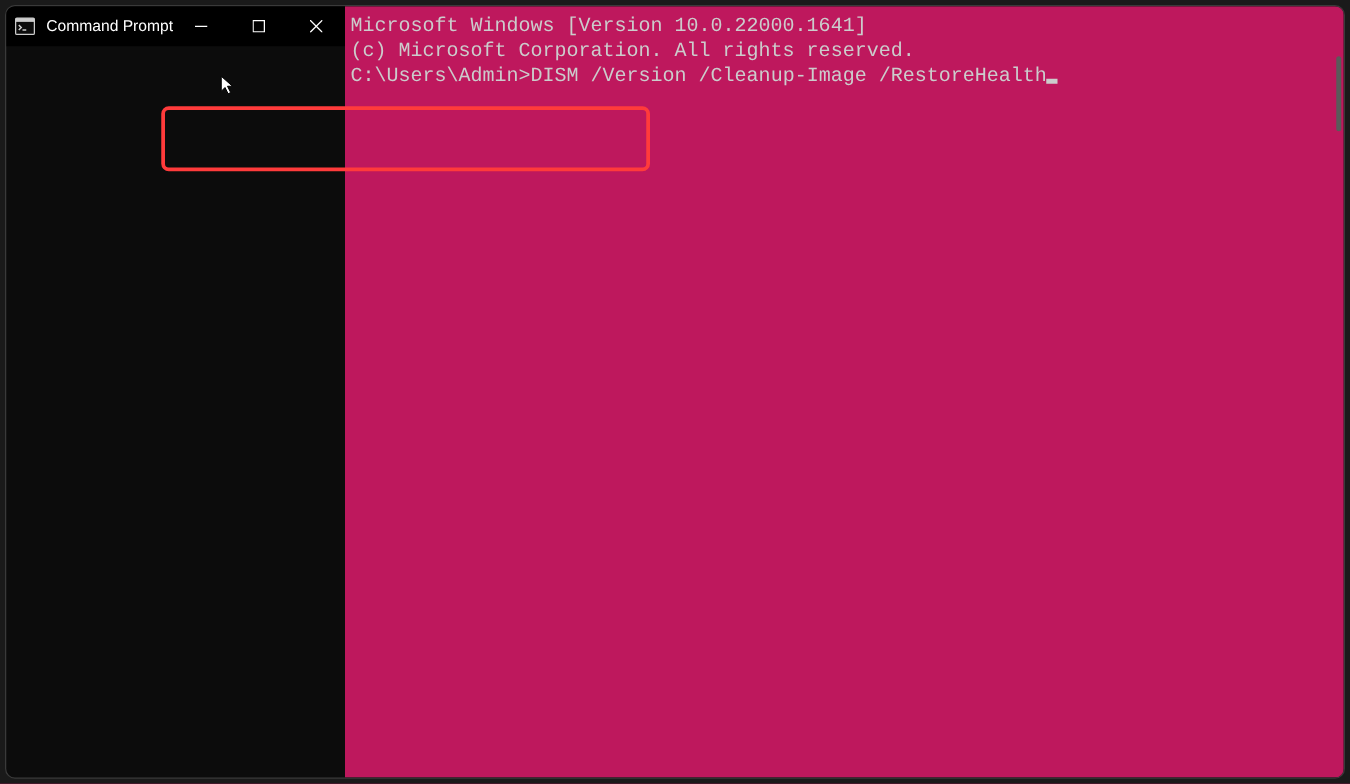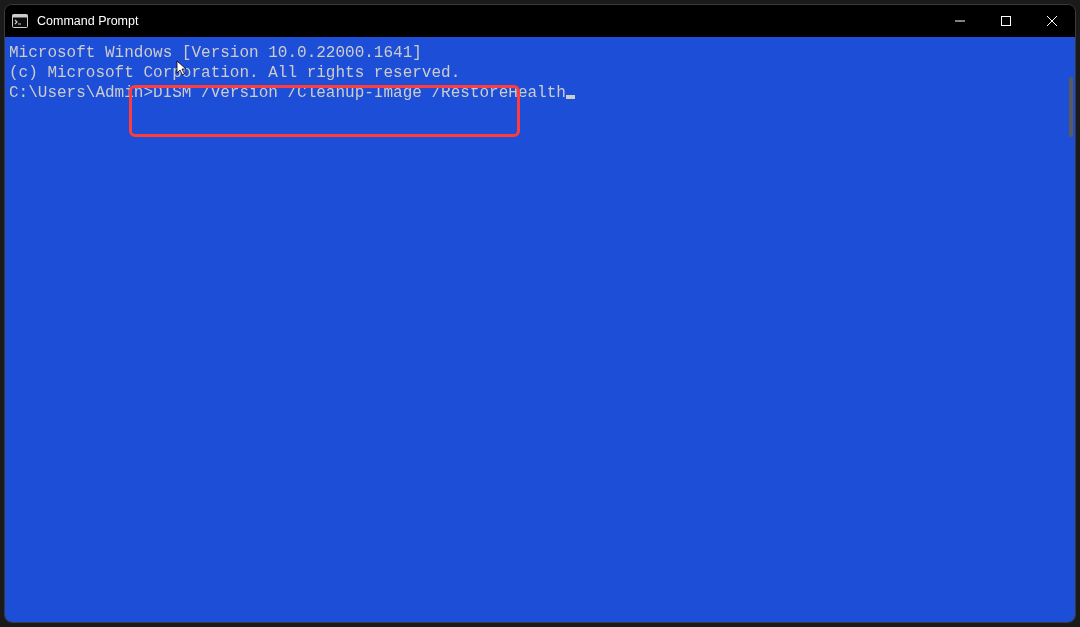--- a/index.html
+++ b/index.html
@@ -21,21 +21,21 @@
       position: absolute;
       top: 4px;
       left: 4px;
       width: 1072px;
       height: 619px;
       background: #0c0c0c;
       border: 1px solid #3a3a3a;
       border-radius: 8px;
       overflow: hidden;
       display: flex;
-      flex-direction: column;
+      flex-direction: row;
     }
 
     .titlebar {
       height: 32px;
       background: #000000;
       display: flex;
       align-items: center;
       padding-left: 6px;
       flex-shrink: 0;
     }
@@ -81,21 +81,21 @@
     .win-btn svg {
       width: 10px;
       height: 10px;
       stroke: #ffffff;
       stroke-width: 1;
       fill: none;
     }
 
     .terminal-body {
       flex: 1;
-      background: #1d4ed8;
+      background: #be185d;
       padding: 6px 2px 2px 4px;
       font-family: Consolas, "Courier New", monospace;
       font-size: 16px;
       line-height: 20px;
       color: #cccccc;
       position: relative;
       overflow: hidden;
     }
 
     .terminal-line {

